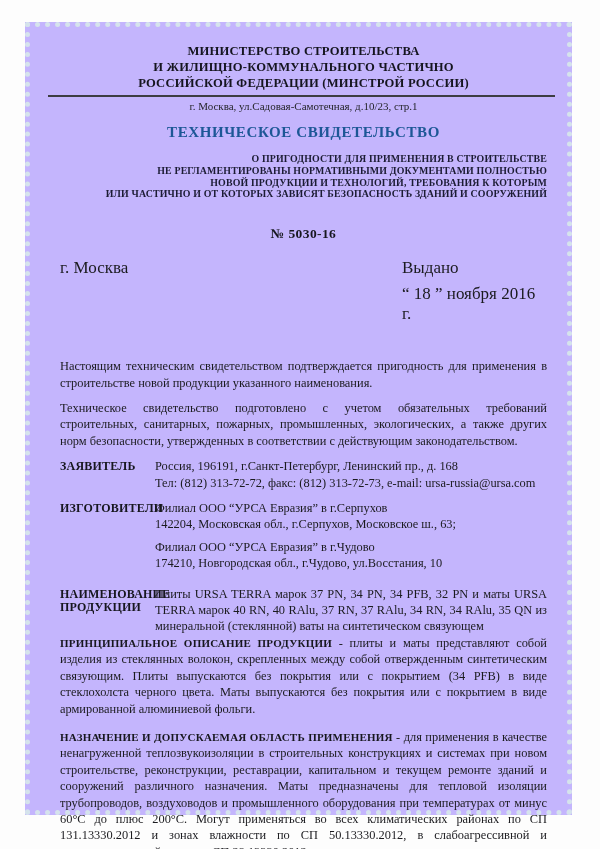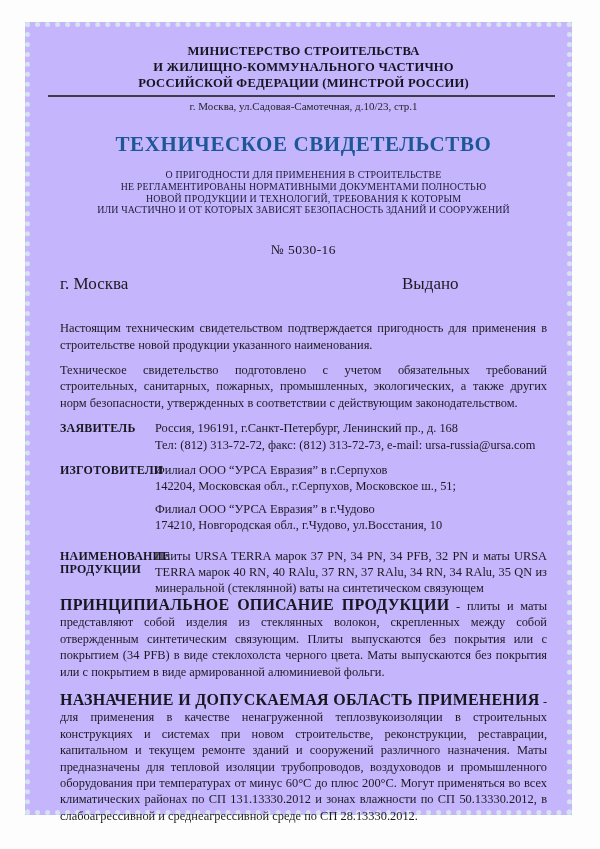--- a/index.html
+++ b/index.html
@@ -41,75 +41,75 @@
   }
   .address{
     text-align:center;
     font-size:11px;
     color:#26262c;
     margin-bottom:6px;
   }
   .doc-title{
     text-align:center;
     font-weight:bold;
-    font-size:21px;
+    font-size:15px;
     letter-spacing:0.6px;
     color:#1d5796;
-    margin:20px 0 12px 0;
+    margin:12px 0 12px 0;
   }
   .subtitle{
-    text-align:center;
-    font-weight:normal;
+    text-align:right;
+    font-weight:bold;
     font-size:9.9px;
     line-height:11.8px;
     color:#1c1c34;
     letter-spacing:0.15px;
   }
   .doc-number{
     text-align:center;
-    font-weight:normal;
+    font-weight:bold;
     font-size:13.5px;
     letter-spacing:0.4px;
     margin-top:26px;
     color:#17171f;
   }
   .issue-row{
     display:flex;
     justify-content:space-between;
     margin-top:16px;
     font-size:17px;
   }
   .issue-right{width:145px;}
   .issued-date{margin-top:6px;}
   p.body-par{
     font-size:12.4px;
     line-height:16.4px;
     text-align:justify;
     margin:0 0 9px 0;
   }
-  .intro-block{margin-top:26px;}
+  .intro-block{margin-top:34px;}
   .def-row{
     display:grid;
     grid-template-columns:95px 1fr;
     margin-top:9px;
     font-size:12.4px;
     line-height:16.4px;
   }
   .def-label{
     font-weight:bold;
     font-size:12px;
     line-height:13px;
     letter-spacing:0.2px;
     color:#17171f;
     padding-top:2px;
   }
   .def-group + .def-group{margin-top:6px;}
   .lead{
     font-weight:bold;
-    font-size:16px;
+    font-size:11px;
     letter-spacing:0.2px;
     color:#17171f;
   }
   .desc-par{margin-top:14px;}
 </style>
 </head>
 <body>
 
 <div class="frame">
   <div class="content">
@@ -132,20 +132,21 @@
       <div>НОВОЙ ПРОДУКЦИИ И ТЕХНОЛОГИЙ, ТРЕБОВАНИЯ К КОТОРЫМ</div>
       <div>ИЛИ ЧАСТИЧНО И ОТ КОТОРЫХ ЗАВИСЯТ БЕЗОПАСНОСТЬ ЗДАНИЙ И СООРУЖЕНИЙ</div>
     </div>
 
     <div class="doc-number">№  5030-16</div>
 
     <div class="issue-row">
       <div>г. Москва</div>
       <div class="issue-right">
         <div>Выдано</div>
+        <div class="issued-date">“ 18 ” ноября 2016 г.</div>
       </div>
     </div>
 
     <div class="intro-block">
       <p class="body-par">Настоящим техническим свидетельством подтверждается пригодность для применения в строительстве новой продукции указанного наименования.</p>
       <p class="body-par">Техническое свидетельство подготовлено с учетом обязательных требований строительных, санитарных, пожарных, промышленных, экологических, а также других норм безопасности, утвержденных в соответствии с действующим законодательством.</p>
     </div>
 
     <div class="def-row">
       <div class="def-label">ЗАЯВИТЕЛЬ</div>
@@ -153,21 +154,21 @@
         <div>Россия, 196191, г.Санкт-Петербург, Ленинский пр., д. 168</div>
         <div>Тел: (812) 313-72-72, факс: (812) 313-72-73, e-mail: ursa-russia@ursa.com</div>
       </div>
     </div>
 
     <div class="def-row">
       <div class="def-label">ИЗГОТОВИТЕЛИ</div>
       <div>
         <div class="def-group">
           <div>Филиал ООО “УРСА Евразия” в г.Серпухов</div>
-          <div>142204, Московская обл., г.Серпухов, Московское ш., 51;</div>
+          <div>142204, Московская обл., г.Серпухов, Московское ш., 63;</div>
         </div>
         <div class="def-group">
           <div>Филиал ООО “УРСА Евразия” в г.Чудово</div>
           <div>174210, Новгородская обл., г.Чудово, ул.Восстания, 10</div>
         </div>
       </div>
     </div>
 
     <div class="def-row" style="margin-top:14px;">
       <div class="def-label">

